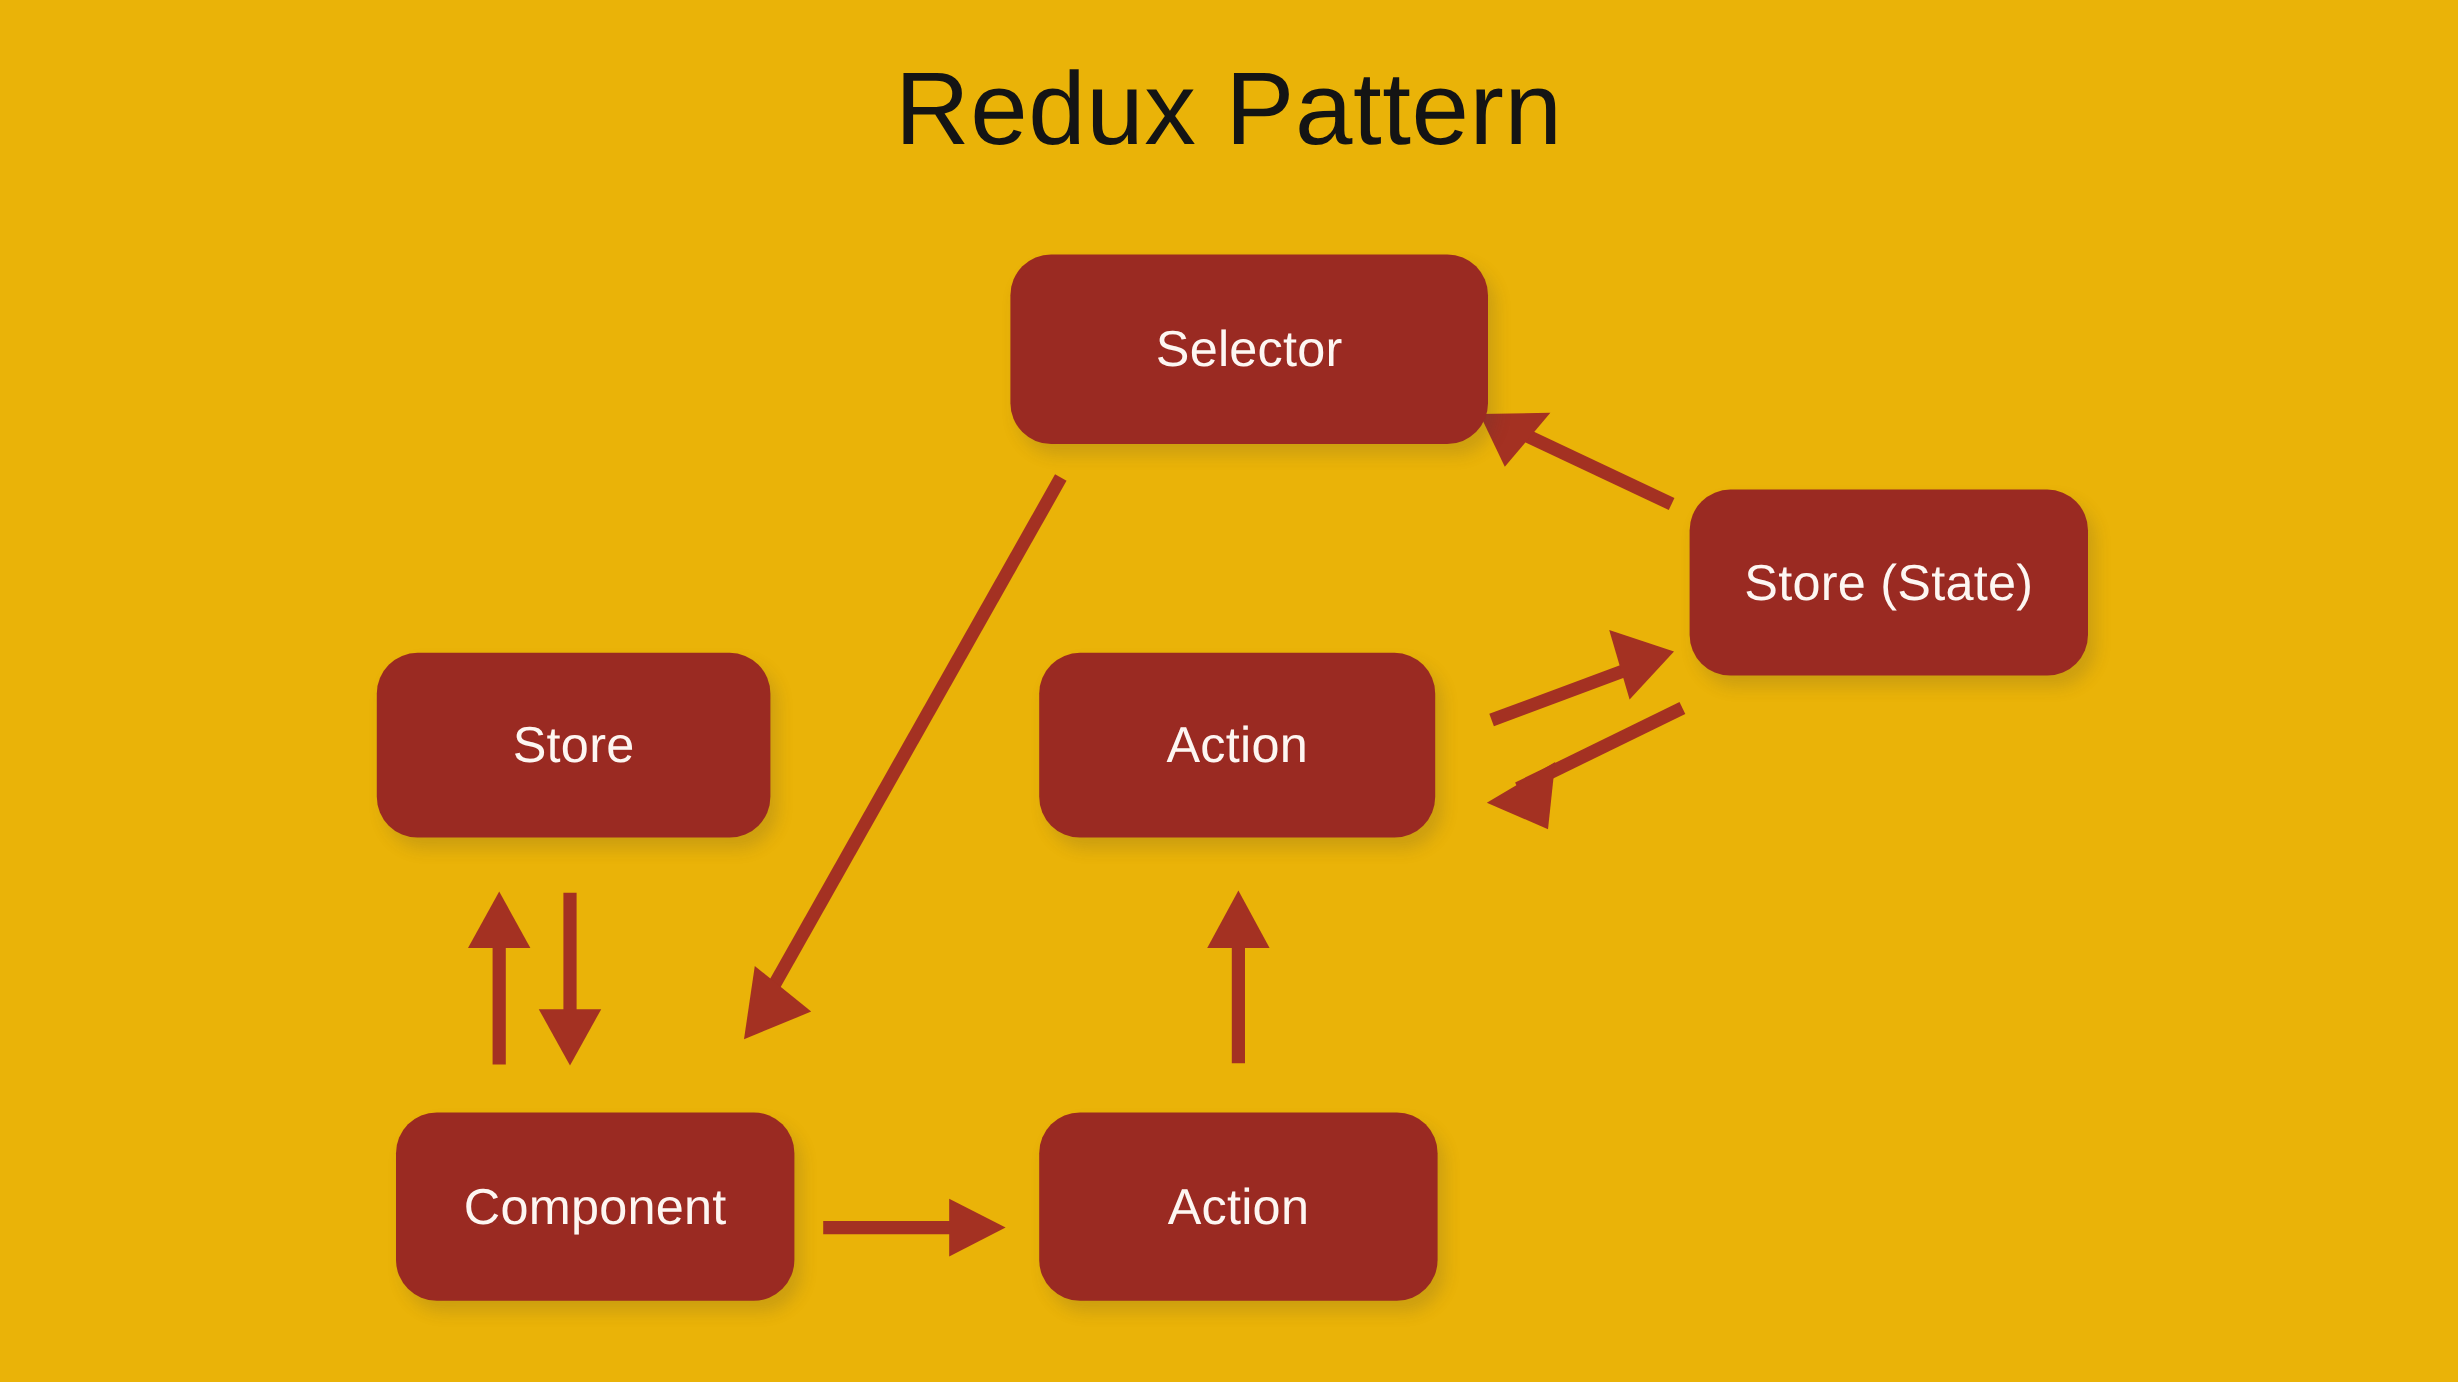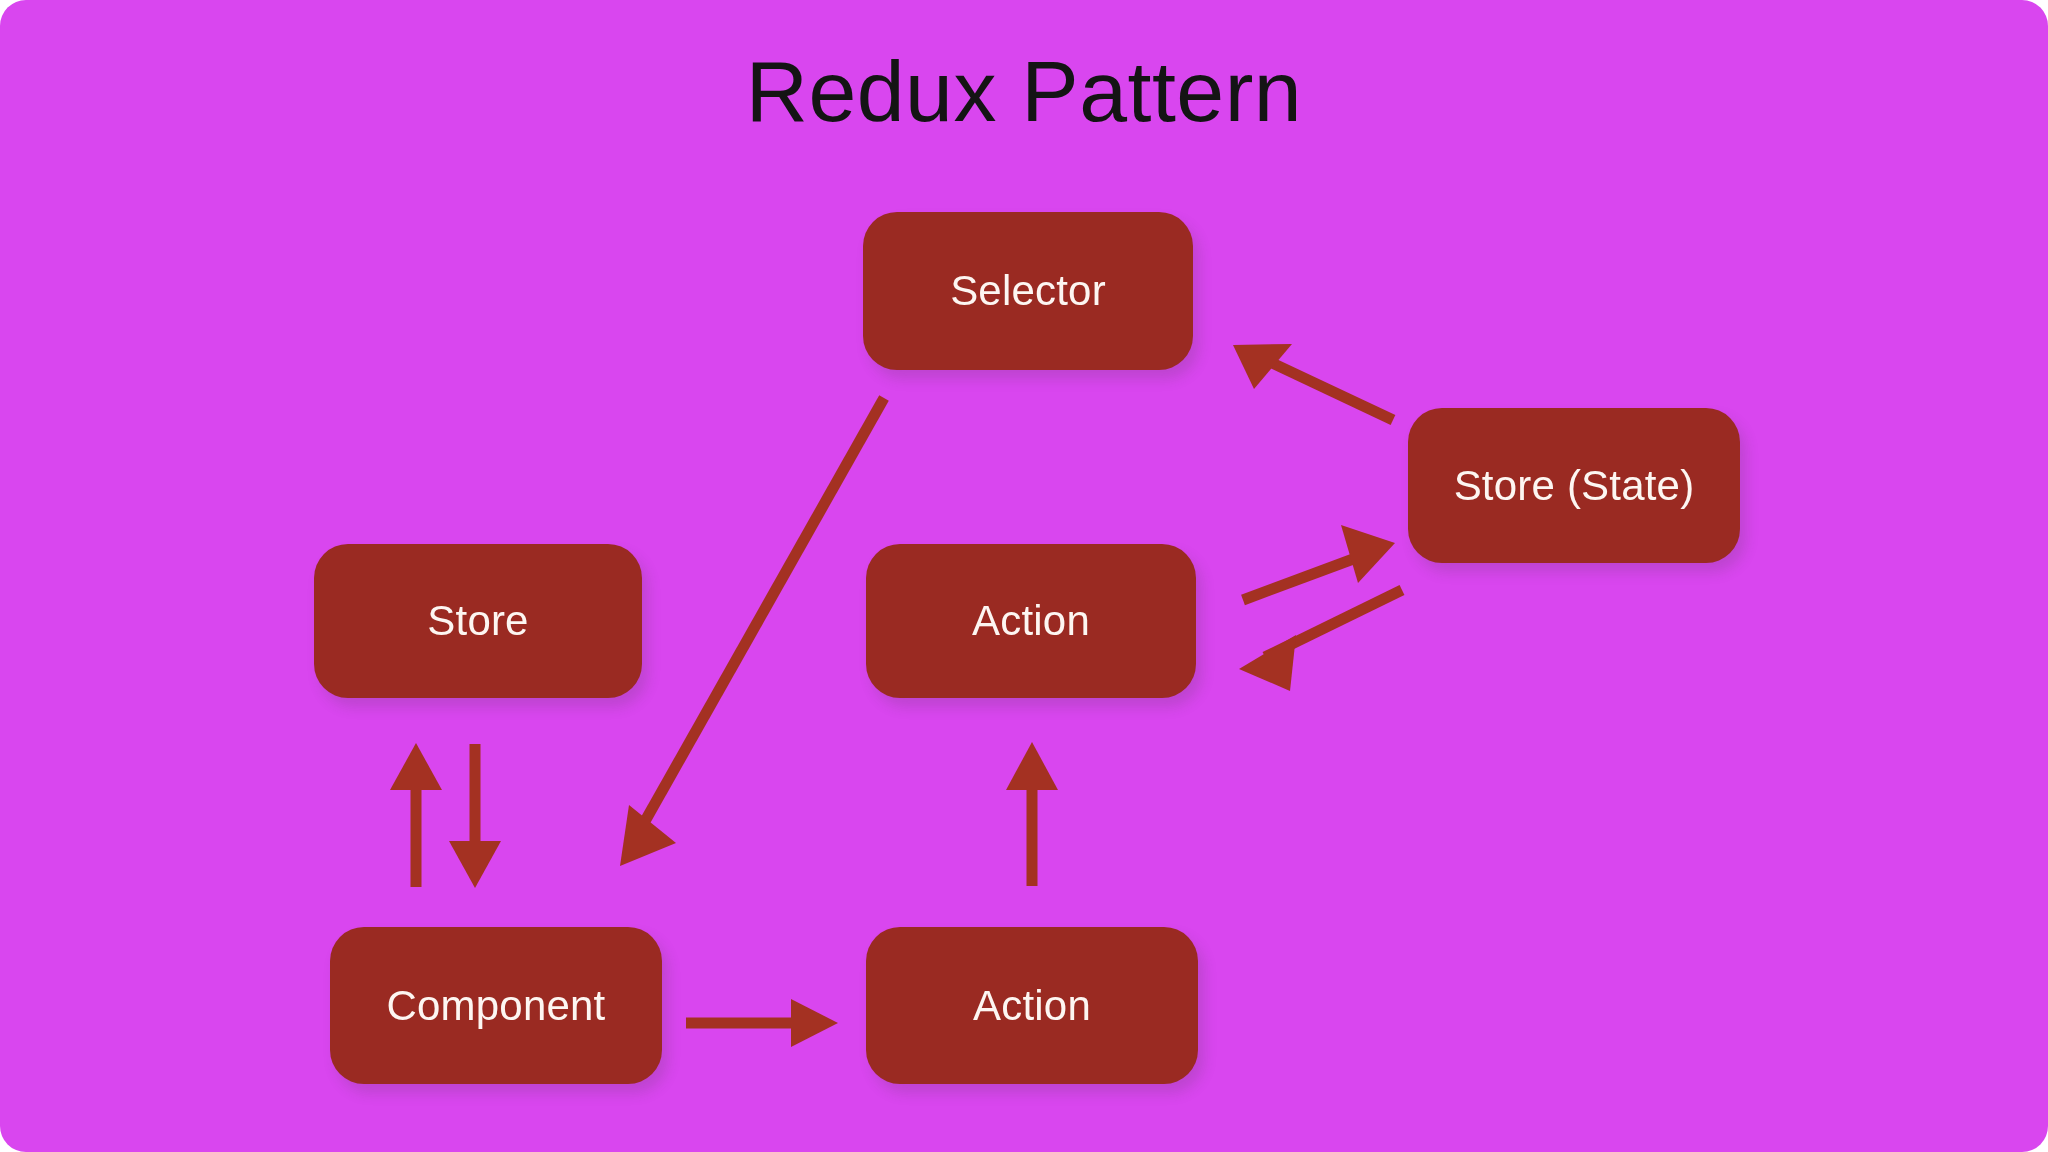--- a/index.html
+++ b/index.html
@@ -9,22 +9,21 @@
   body {
     width: 2048px;
     height: 1152px;
     overflow: hidden;
     font-family: "Liberation Sans", sans-serif;
   }
   #canvas {
     position: relative;
     width: 2048px;
     height: 1152px;
-    background: #d946ef;
-    border-radius: 26px;
+    background: #eab308;
   }
   #diagram-title {
     position: absolute;
     top: 46px;
     left: 0;
     width: 2048px;
     text-align: center;
     font-size: 86px;
     font-weight: 300;
     letter-spacing: 0.5px;
@@ -44,21 +43,21 @@
     font-size: 42px;
     font-weight: 400;
     font-family: "Liberation Sans", sans-serif;
     letter-spacing: 0.2px;
     box-sizing: border-box;
   }
   .node-label {
     pointer-events: none;
     white-space: nowrap;
   }
-  #node-selector  { left: 863px;  top: 212px; width: 330px; height: 158px; }
+  #node-selector  { left: 842px;  top: 212px; width: 398px; height: 158px; }
   #node-store     { left: 1408px; top: 408px; width: 332px; height: 155px; text-align: center; }
   #node-view      { left: 314px;  top: 544px; width: 328px; height: 154px; }
   #node-reducer   { left: 866px;  top: 544px; width: 330px; height: 154px; }
   #node-component { left: 310px;  top: 927px; width: 332px; height: 157px; margin-left: 20px; }
   #node-action    { left: 866px;  top: 927px; width: 332px; height: 157px; }
 
   #arrow-layer {
     position: absolute;
     left: 0;
     top: 0;

